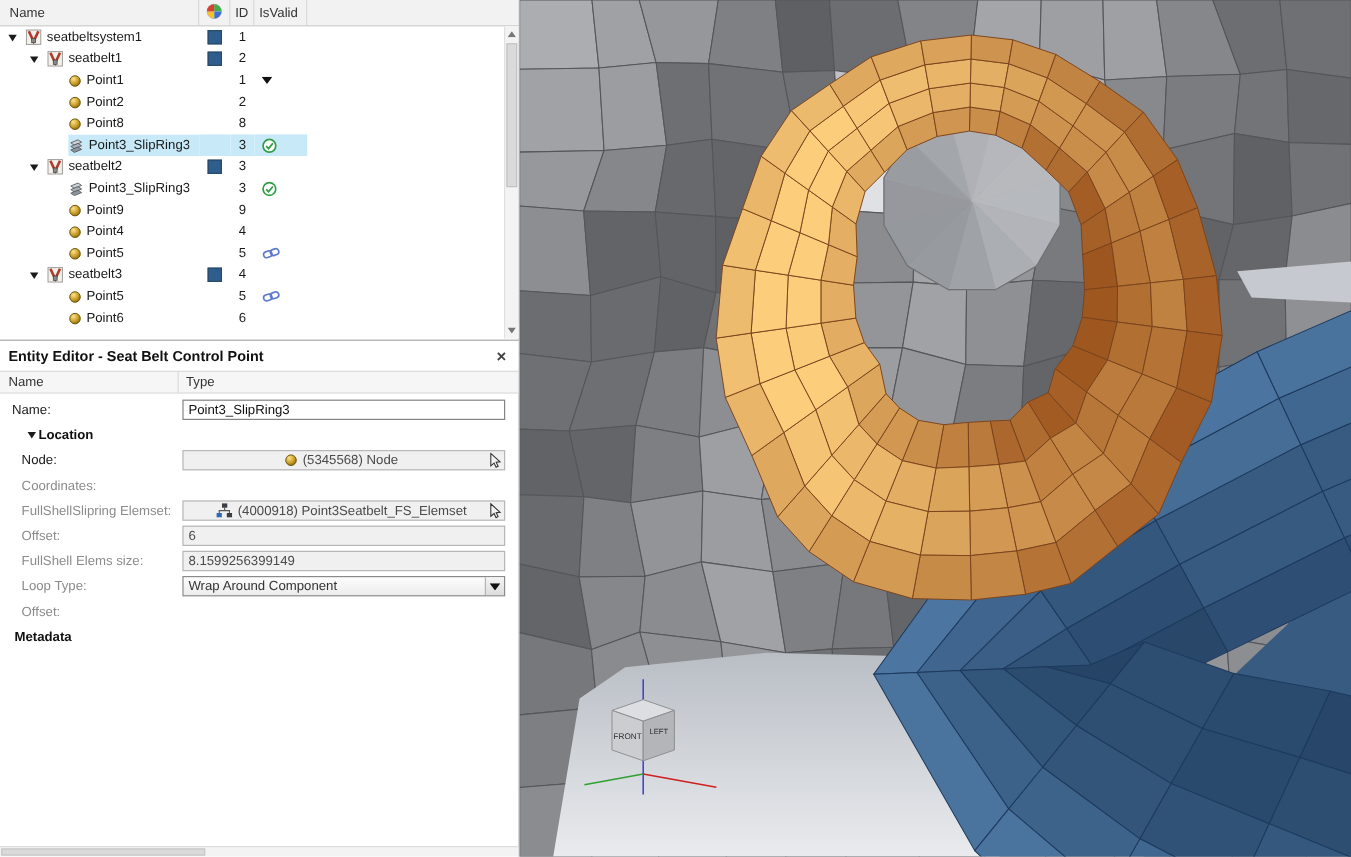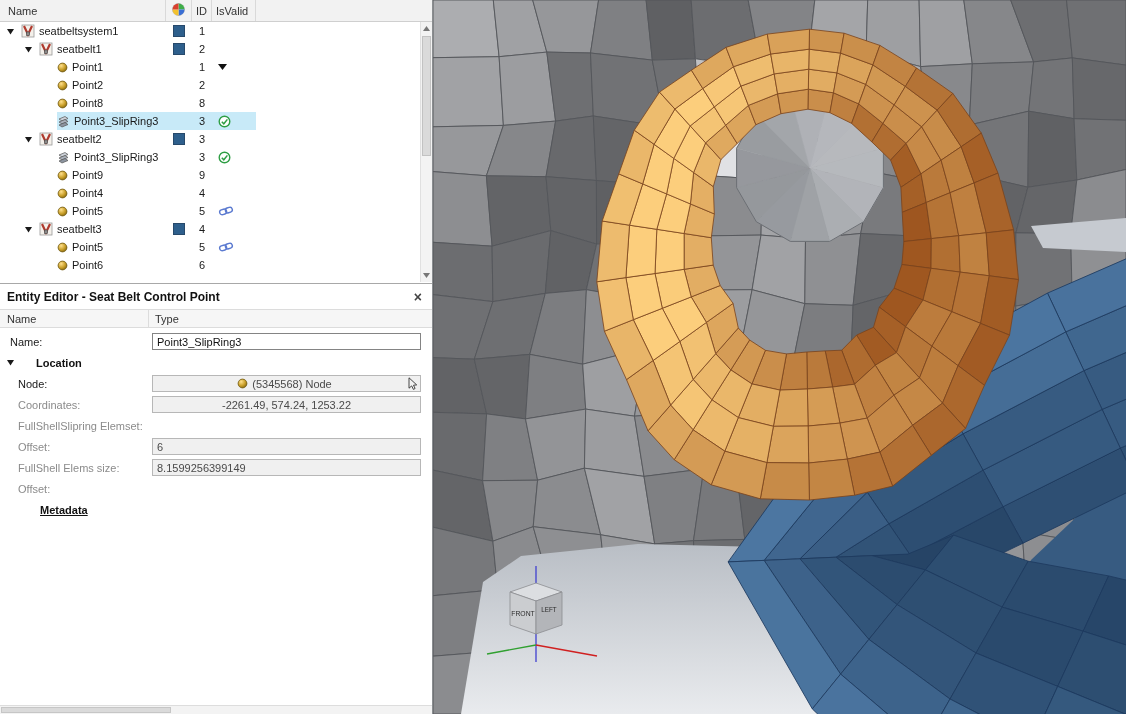--- a/index.html
+++ b/index.html
@@ -47,24 +47,24 @@
   .elabel.ind{padding-left:18px;}
   .elabel.dim{color:#8b8b8b;}
   .efield{flex:1;margin-right:11px;height:17px;position:relative;}
   .f-text{width:100%;height:17px;border:1px solid #848484;background:#fff;font:11px "Liberation Sans",sans-serif;padding:0 4px;color:#111;}
   .f-ro,.f-entity{width:100%;height:17px;border:1px solid #b7b7b7;background:#f0f0f0;color:#4a4a4a;display:flex;align-items:center;padding:0 4px;overflow:hidden;white-space:nowrap;}
   .f-ro.center,.f-entity{justify-content:center;}
   .f-entity .ftext{margin:0 4px;}
   .picker{position:absolute;right:2px;top:2px;}
   .f-combo{width:100%;height:17px;border:1px solid #8a8a8a;background:linear-gradient(#fdfdfd,#ececec);color:#333;display:flex;align-items:center;padding-left:4px;overflow:hidden;white-space:nowrap;}
   .combo-btn{margin-left:auto;width:16px;height:100%;border-left:1px solid #b5b5b5;background:linear-gradient(#f4f4f4,#dcdcdc);display:flex;align-items:center;justify-content:center;}
-  .esection{gap:20px;}
+  .esection{gap:0;margin-left:16px;}
   .ecaret{width:10px;margin-left:6px;display:flex;align-items:center;}
   .esectlabel,.eboldlabel{font-weight:bold;color:#111;}
-  .eplain .eboldlabel{padding-left:40px;text-decoration:underline;}
+  .eplain .eboldlabel{padding-left:12px;}
   
   #hscrollbar{position:absolute;left:0;bottom:0;width:432px;height:9px;background:#f3f3f3;border-top:1px solid #ddd;}
   .hthumb{position:absolute;left:1px;top:1px;width:170px;height:6px;background:#dadada;border:1px solid #c6c6c6;}
   
   #viewport{width:693px;height:714px;position:relative;background:#c2c6cb;overflow:hidden;}
   #scene{display:block;}
 </style>
 </head>
 <body>
 
@@ -530,42 +530,66 @@
                 </span>
                 <span class="ftext">(5345568) Node</span>
               </span>
               <span class="picker"><svg width="12" height="13" viewBox="0 0 12 13">
                   <path d="M2 0.8 L2 11.2 L4.7 8.9 L6.4 12.4 L8.1 11.5 L6.5 8.2 L9.7 7.9 Z" fill="#f2f2f2" stroke="#333" stroke-width="0.9"></path>
                 </svg></span>
             </span>
           </div>
           <div class="erow">
             <span class="elabel dim ind">Coordinates:</span>
-            <span class="efield">
-              <span class="f-ro center">
-                <span>-2261.49, 574.24, 1253.22</span>
-              </span>
-            </span>
           </div>
           <div class="erow">
             <span class="elabel dim ind">FullShellSlipring Elemset:</span>
+            <span class="efield">
+              <span class="f-entity">
+                <span style="display: inline-flex;">
+                  <svg width="14" height="13" viewBox="0 0 14 13">
+                    <path d="M7.2 4.2 V6.5 M2.7 8.4 V6.5 H11.2 V8.4" fill="none" stroke="#555" stroke-width="0.9"></path>
+                    <rect x="5" y="0.5" width="4.4" height="3.6" fill="#3a3f46"></rect>
+                    <rect x="0.5" y="8.5" width="4.4" height="3.6" fill="#2d6cb5"></rect>
+                    <rect x="9" y="8.5" width="4.4" height="3.6" fill="#3a3f46"></rect>
+                  </svg>
+                </span>
+                <span class="ftext">(4000918) Point3Seatbelt_FS_Elemset</span>
+              </span>
+              <span class="picker"><svg width="12" height="13" viewBox="0 0 12 13">
+                  <path d="M2 0.8 L2 11.2 L4.7 8.9 L6.4 12.4 L8.1 11.5 L6.5 8.2 L9.7 7.9 Z" fill="#f2f2f2" stroke="#333" stroke-width="0.9"></path>
+                </svg></span>
+            </span>
           </div>
           <div class="erow">
             <span class="elabel dim ind">Offset:</span>
             <span class="efield">
               <span class="f-ro">
                 <span>6</span>
               </span>
             </span>
           </div>
           <div class="erow">
             <span class="elabel dim ind">FullShell Elems size:</span>
             <span class="efield">
               <span class="f-ro">
                 <span>8.1599256399149</span>
+              </span>
+            </span>
+          </div>
+          <div class="erow">
+            <span class="elabel dim ind">Loop Type:</span>
+            <span class="efield">
+              <span class="f-combo">
+                <span>Wrap Around Component</span>
+                <span class="combo-btn">
+                  <svg width="9" height="6" viewBox="0 0 9 6">
+                    <polygon points="0,0 9,0 4.5,6" fill="#111"></polygon>
+                  </svg>
+                </span>
               </span>
             </span>
           </div>
           <div class="erow">
             <span class="elabel dim ind">Offset:</span>
           </div>
           <div class="erow eplain">
             <span class="eboldlabel">Metadata</span>
           </div>
         </div>

